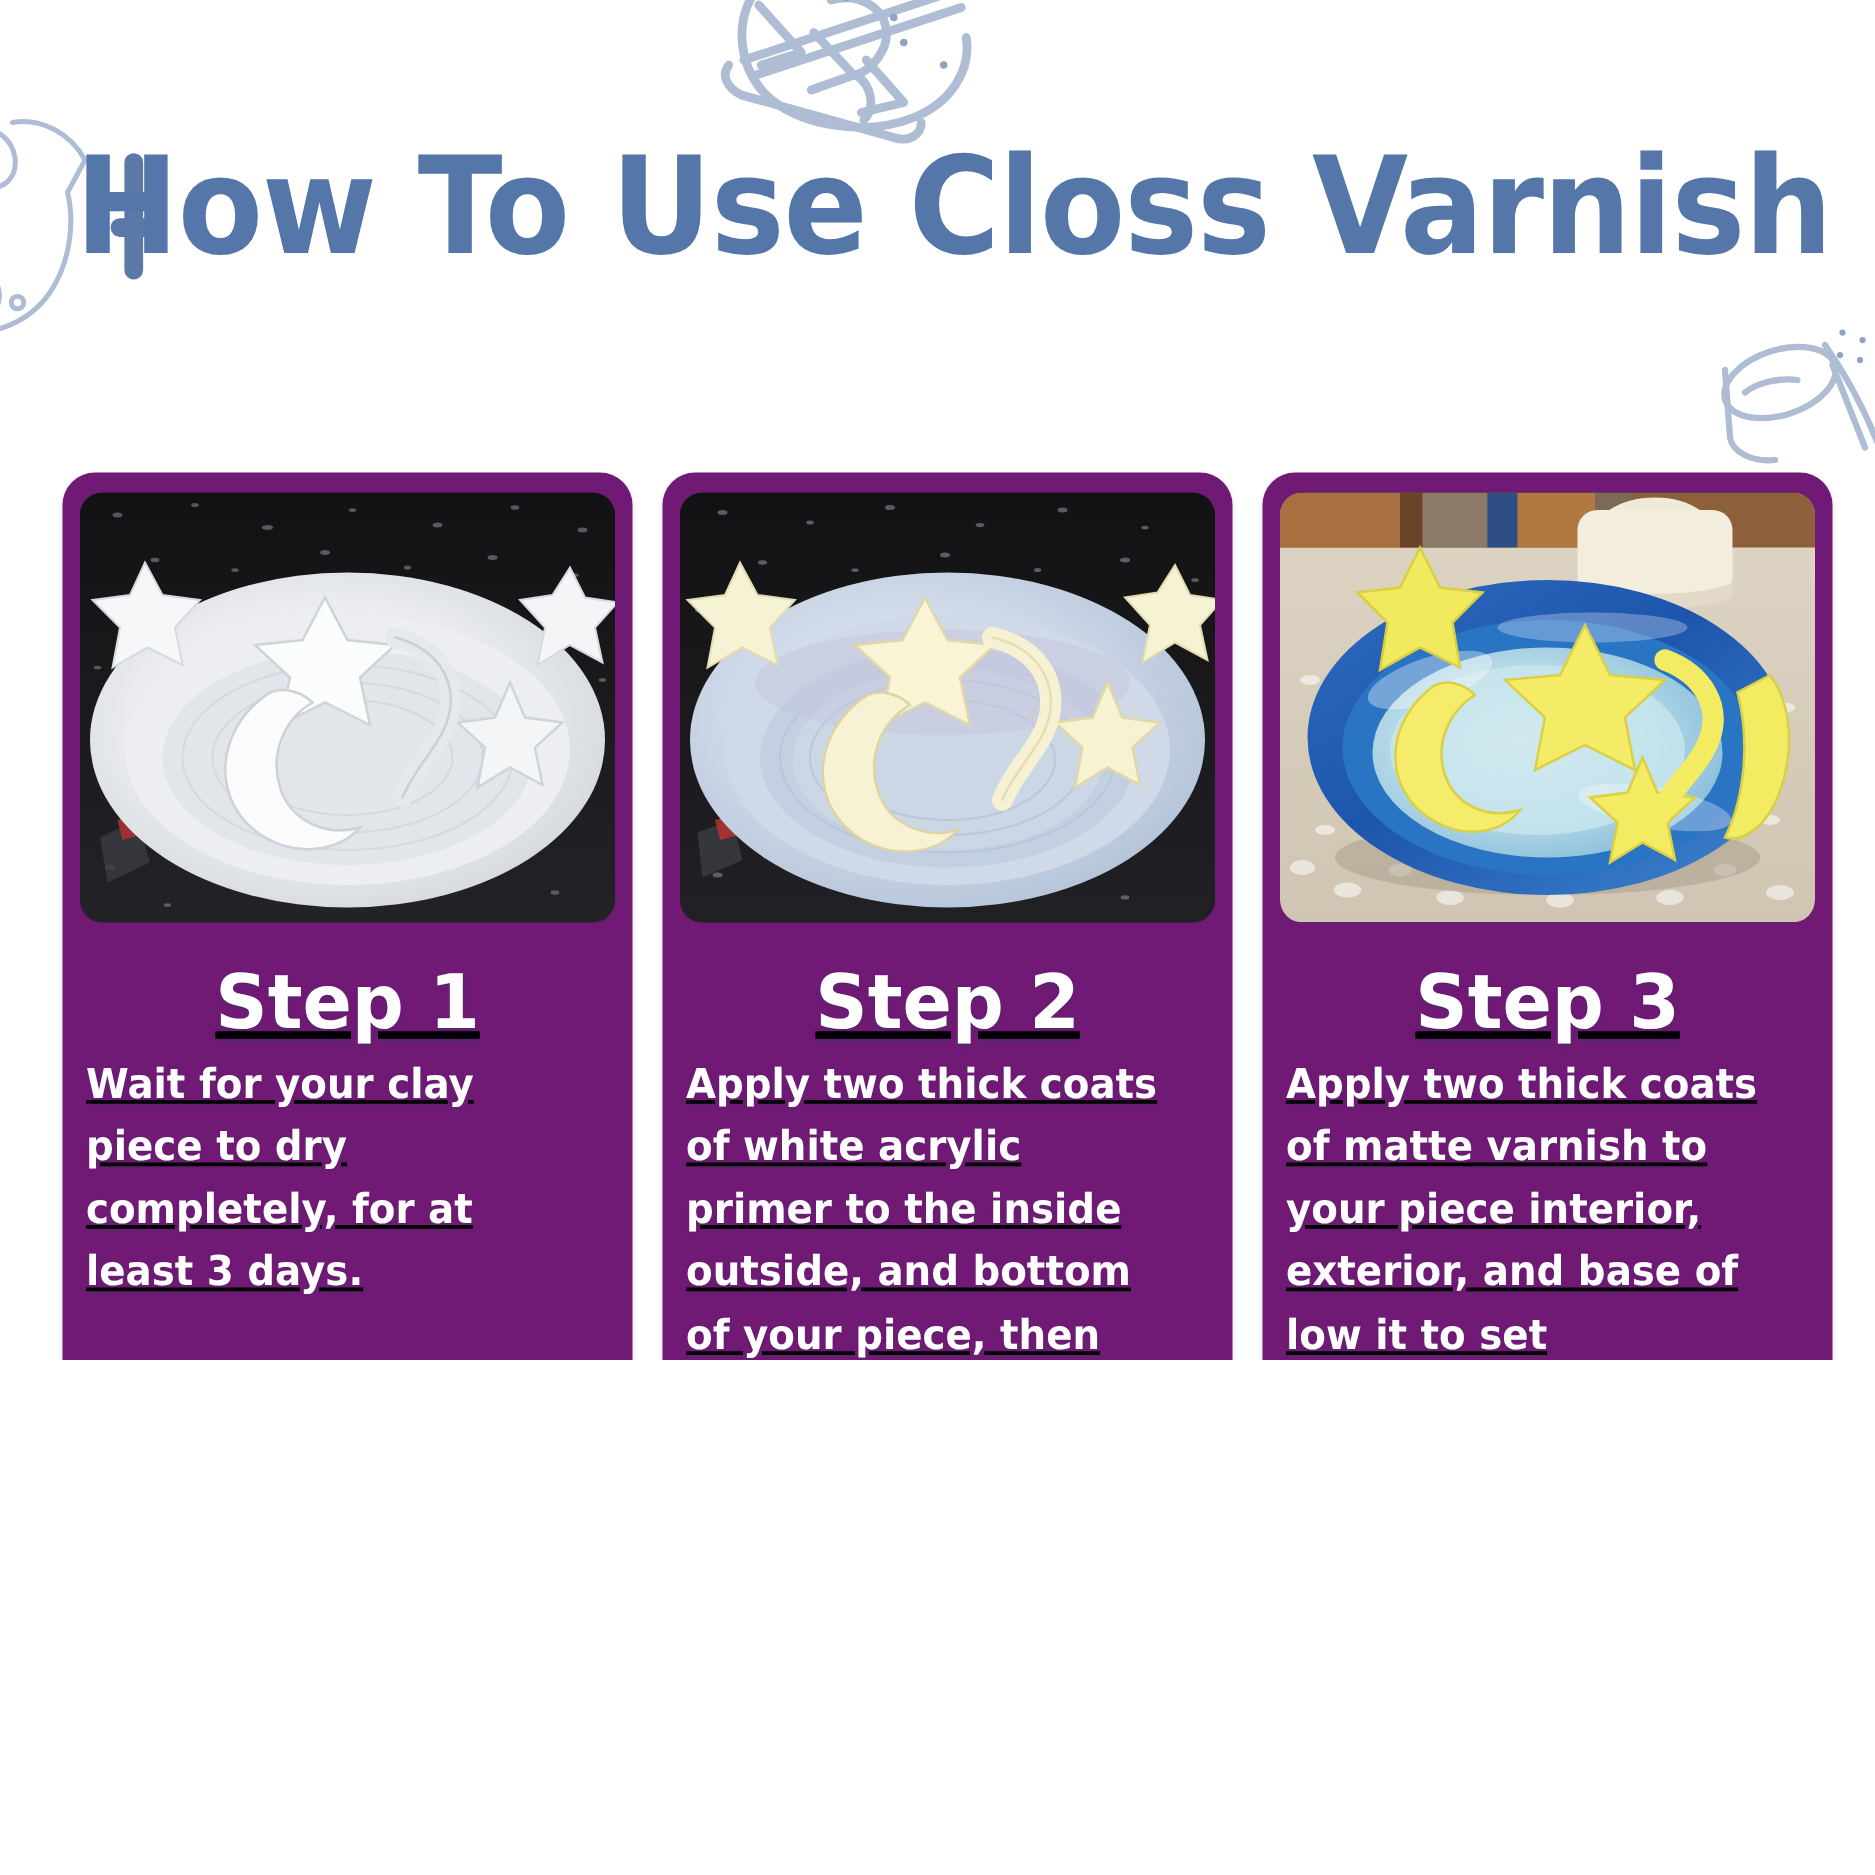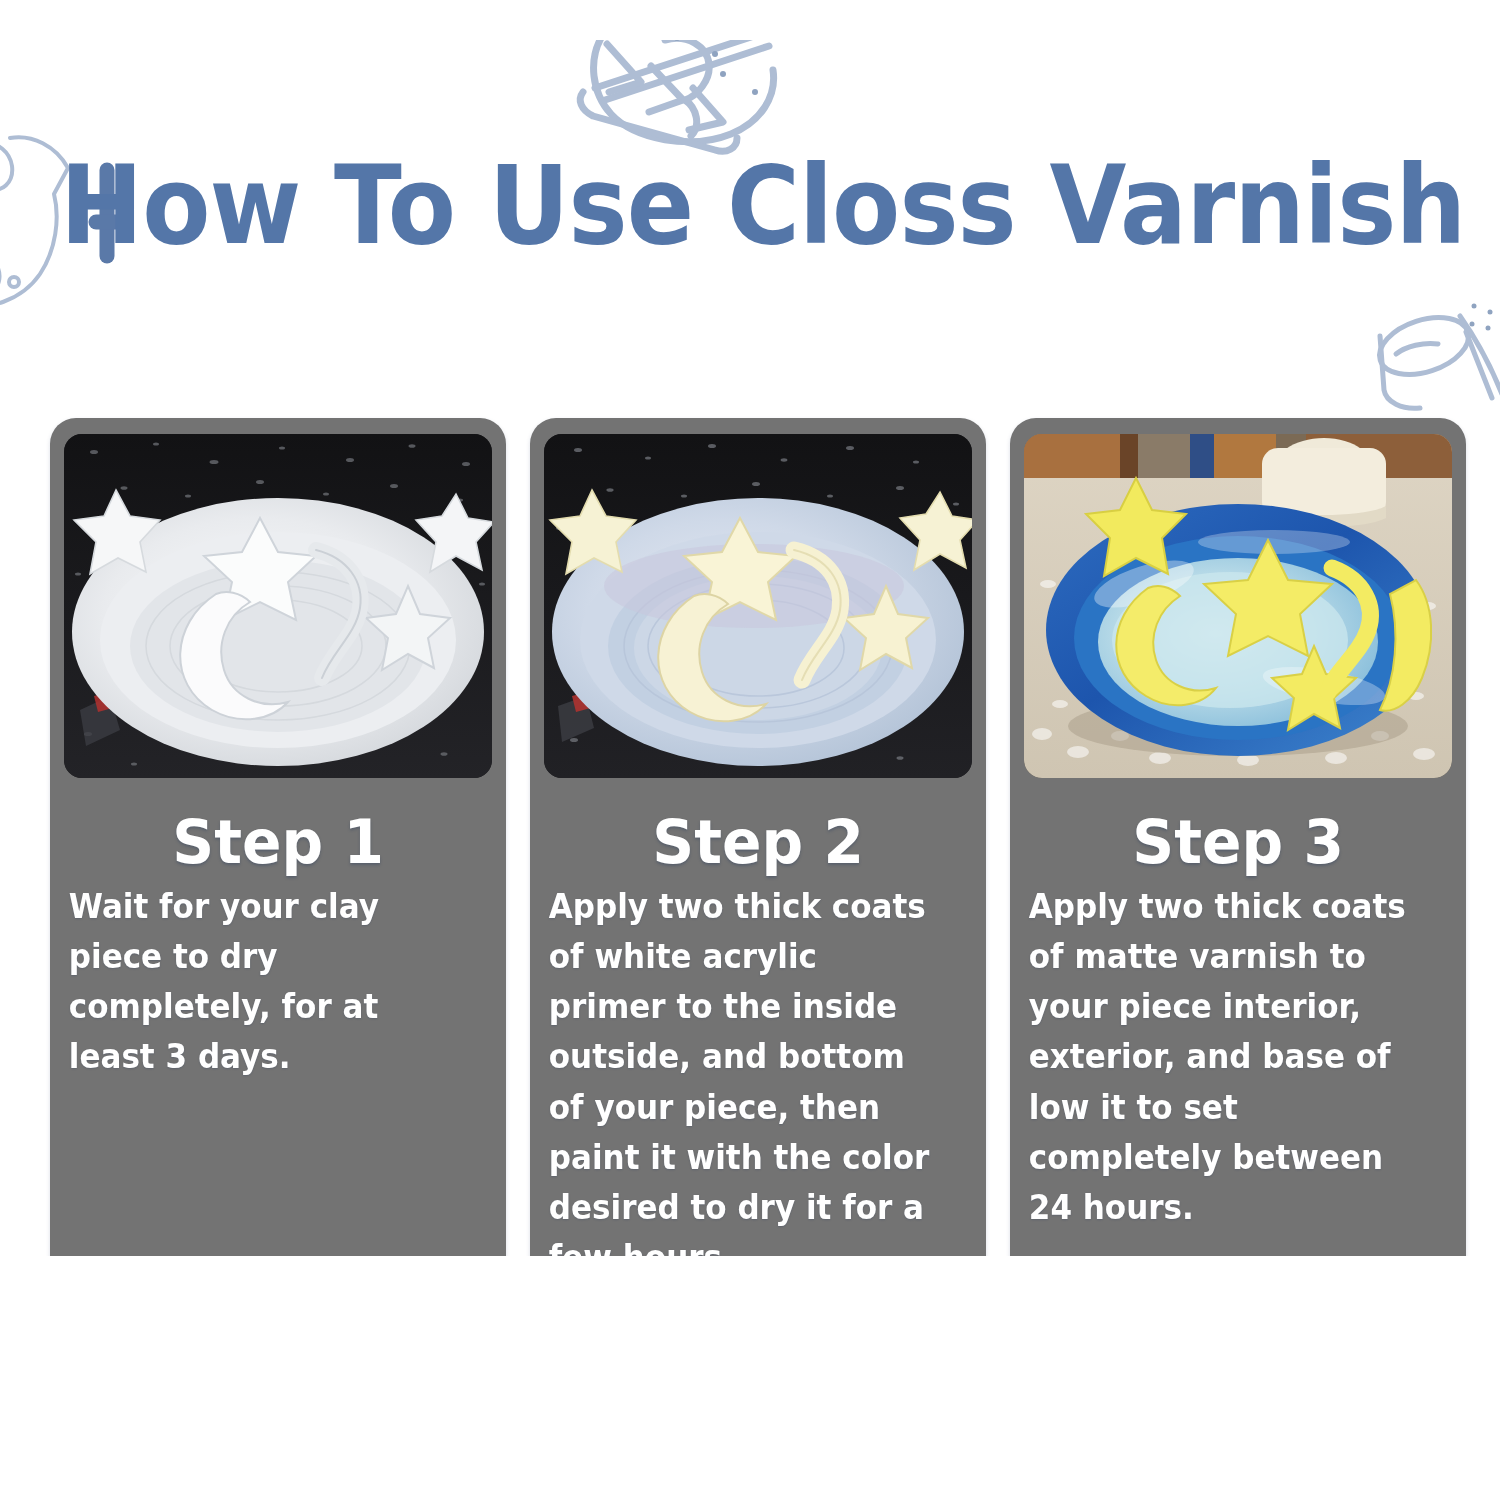--- a/index.html
+++ b/index.html
@@ -4,21 +4,21 @@
 <title>How To Use Closs Varnish</title>
 <style>
   html,body{margin:0;padding:0;}
   body{
     width:1500px;height:1500px;
     background:#ffffff;
     font-family:"DejaVu Sans", sans-serif;
     overflow:hidden;
     position:relative;
   }
-  .canvas{position:relative;width:1500px;height:1216px;overflow:hidden;margin-top:40px;}
+  .canvas{position:relative;width:1500px;height:1088px;overflow:hidden;}
 
   
   .deco{position:absolute;pointer-events:none;}
   .deco svg{display:block;overflow:visible;}
 
   
   .title-wrap{
     position:absolute;left:0;top:112px;width:1500px;
     text-align:center;z-index:5;
   }
@@ -39,28 +39,29 @@
     position:absolute;
     left:50px;top:378px;
     width:1416px;
     display:flex;
     justify-content:space-between;
     z-index:4;
   }
   .card{
     width:456px;
     min-height:892px;
-    background:#737373;
+    background:#701a75;
     border-radius:26px;
     box-shadow:0 2px 4px rgba(60,80,120,0.18);
     display:flex;
     flex-direction:column;
     align-items:center;
     padding-bottom:18px;
     box-sizing:border-box;
+    text-decoration:underline;
   }
 
   
   .photo{
     width:428px;height:344px;
     margin-top:16px;
     border-radius:18px;
     overflow:hidden;
     position:relative;
     background:#1d1d1f;

